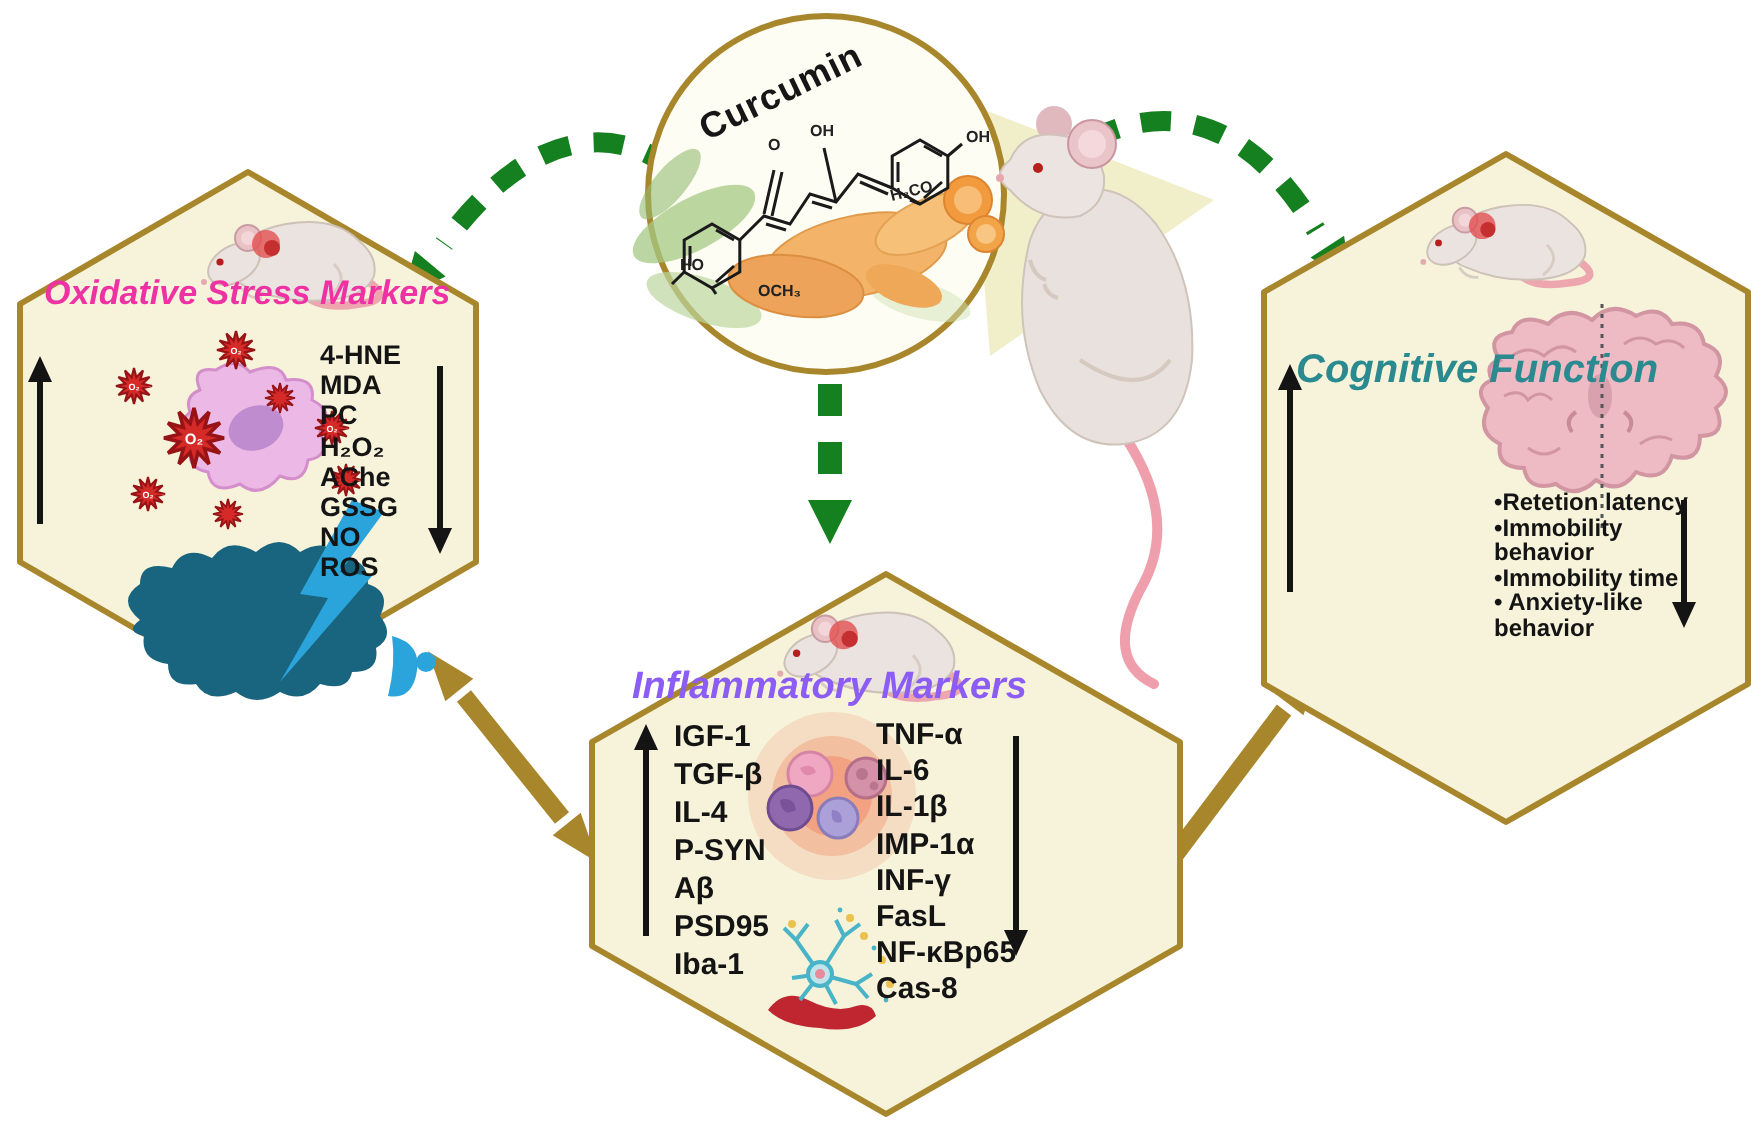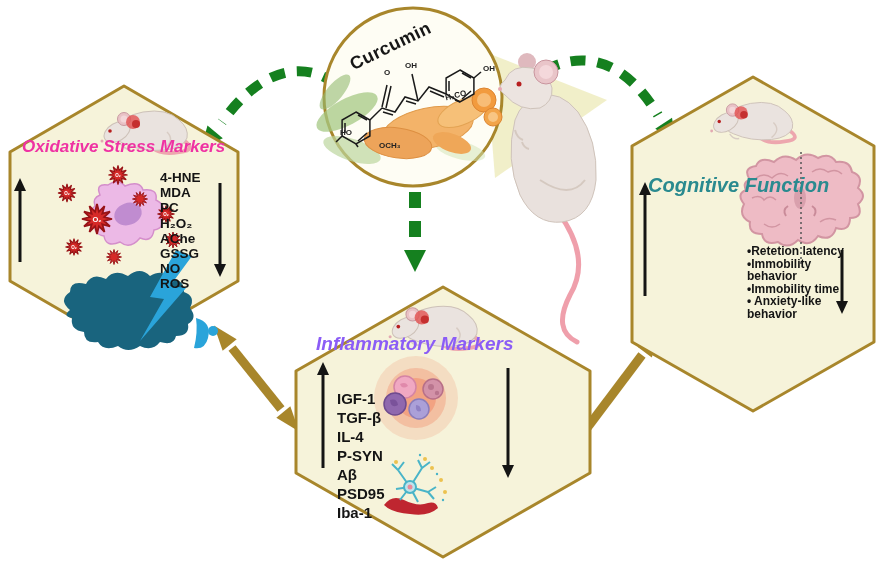--- a/index.html
+++ b/index.html
@@ -8,21 +8,21 @@
   svg.art { position:absolute; left:0; top:0; }
   .hex-title { position:absolute; font-weight:700; font-style:italic; text-align:left; }
   #ox-title  { left:22px;  top:137px; width:206px; font-size:17px;  color:#ef32a3; }
   #inf-title { left:316px; top:333px; width:256px; font-size:19px;  color:#8b5cf6; }
   #cog-title { left:648px; top:130px; width:210px; font-size:20px;  color:#2a8a8f;margin-top:44px; }
   .mlist { position:absolute; font-weight:700; color:#141414; }
   .mlist .li { white-space:nowrap; }
   .mlist.wrap .li { white-space:normal; }
   #ox-inc  { left:47px;  top:170px; font-size:14px;   line-height:16.5px; }
   #ox-dec  { left:160px; top:170px; font-size:13.5px; line-height:15.2px; }
-  #inf-inc { left:337px; top:359px; font-size:15px;   line-height:19px;margin-top:30px; }
+  #inf-inc { left:337px; top:359px; font-size:15px;   line-height:19px; }
   #inf-dec { left:438px; top:359px; font-size:15px;   line-height:18.2px; }
   #cog-inc { left:656px; top:158px; width:104px; font-size:12px; line-height:12.6px; }
   #cog-dec { left:747px; top:245px; width:116px; font-size:12px; line-height:12.6px; }
   #curcumin-label { position:absolute; left:351px; top:55px; font-size:18px; font-weight:700;
                     color:#161616; transform:rotate(-26deg); transform-origin:0 50%;
                     letter-spacing:.5px; }
   .chem { position:absolute; font-size:8px; font-weight:700; color:#222222; }
   #chem-o    { left:384px; top:68px; }
   #chem-eoh  { left:405px; top:61px; }
   #chem-roh  { left:483px; top:64px; }
@@ -281,20 +281,30 @@
     </div>
 <div id="inf-inc" class="mlist">
       <div class="li">IGF-1</div>
       <div class="li">TGF-β</div>
       <div class="li">IL-4</div>
       <div class="li">P-SYN</div>
       <div class="li">Aβ</div>
       <div class="li">PSD95</div>
       <div class="li">Iba-1</div>
     </div>
+<div id="inf-dec" class="mlist">
+      <div class="li">TNF-α</div>
+      <div class="li">IL-6</div>
+      <div class="li">IL-1β</div>
+      <div class="li">IMP-1α</div>
+      <div class="li">INF-γ</div>
+      <div class="li">FasL</div>
+      <div class="li">NF-κBp65</div>
+      <div class="li">Cas-8</div>
+    </div>
 <div id="cog-dec" class="mlist wrap">
       <div class="li">•Retetion latency</div>
       <div class="li">•Immobility behavior</div>
       <div class="li">•Immobility time</div>
       <div class="li">• Anxiety-like behavior</div>
     </div>
 
 </div>
 
 </body></html>

